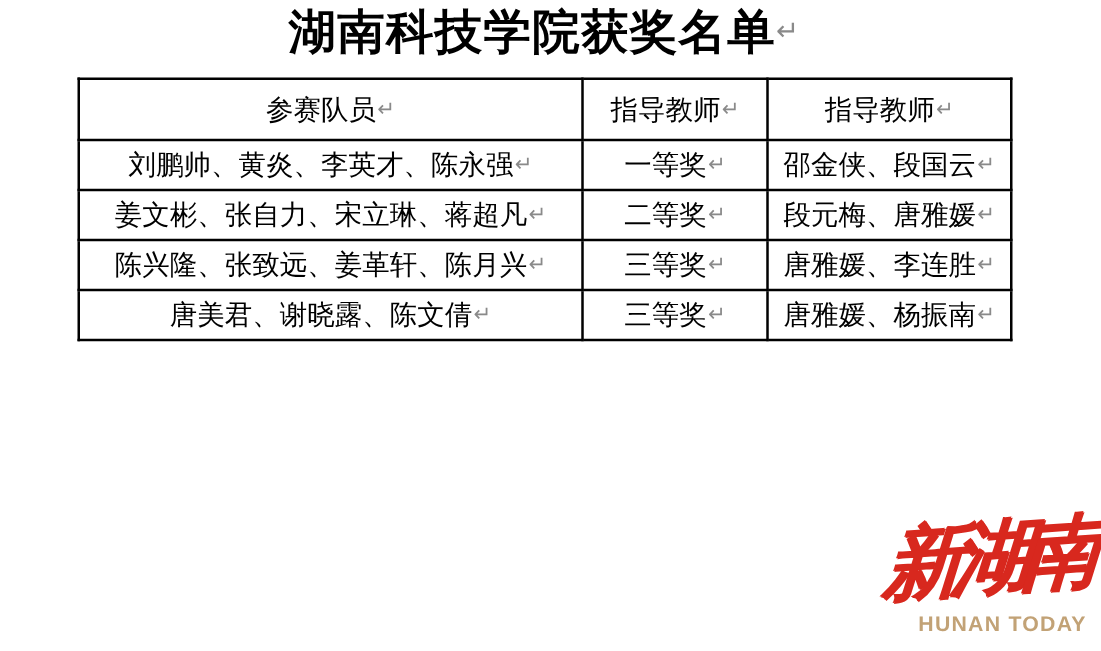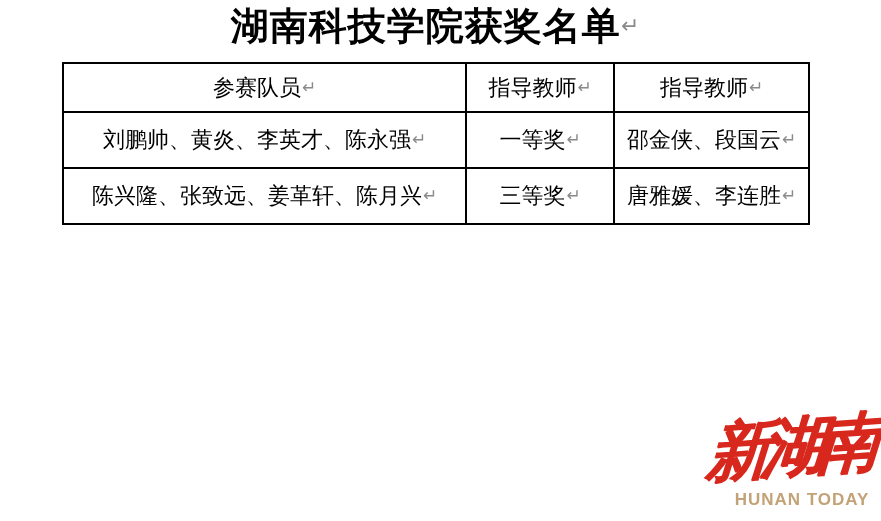--- a/index.html
+++ b/index.html
@@ -57,21 +57,21 @@
     vertical-align: middle;
     font-family: "Liberation Serif", serif;
     font-size: 22px;
     font-weight: normal;
     color: #000000;
     padding: 0 2px;
     overflow: hidden;
     white-space: nowrap;
   }
   .award-table thead tr { height: 49px; }
-  .award-table tbody tr { height: 56px; }
+  .award-table tbody tr { height: 40px; }
 
   .pmark {
     font-family: "DejaVu Sans", sans-serif;
     font-size: 17px;
     color: #8a8a8a;
     margin-left: 1px;
     vertical-align: 2px;
   }
 
   
@@ -129,23 +129,33 @@
       <th><span>指导教师</span><span class="pmark">↵</span></th>
     </tr>
   </thead>
   <tbody>
     <tr>
       <td><span>刘鹏帅、黄炎、李英才、陈永强</span><span class="pmark">↵</span></td>
       <td><span>一等奖</span><span class="pmark">↵</span></td>
       <td><span>邵金侠、段国云</span><span class="pmark">↵</span></td>
     </tr>
     <tr>
+      <td><span>姜文彬、张自力、宋立琳、蒋超凡</span><span class="pmark">↵</span></td>
+      <td><span>二等奖</span><span class="pmark">↵</span></td>
+      <td><span>段元梅、唐雅媛</span><span class="pmark">↵</span></td>
+    </tr>
+    <tr>
       <td><span>陈兴隆、张致远、姜革轩、陈月兴</span><span class="pmark">↵</span></td>
       <td><span>三等奖</span><span class="pmark">↵</span></td>
       <td><span>唐雅媛、李连胜</span><span class="pmark">↵</span></td>
+    </tr>
+    <tr>
+      <td><span>唐美君、谢晓露、陈文倩</span><span class="pmark">↵</span></td>
+      <td><span>三等奖</span><span class="pmark">↵</span></td>
+      <td><span>唐雅媛、杨振南</span><span class="pmark">↵</span></td>
     </tr>
   </tbody>
 </table>
 
 <div class="logo">
   <span class="logo-cn">新湖南</span>
   <span class="logo-en">HUNAN TODAY</span>
 </div>
 
 </body></html>

